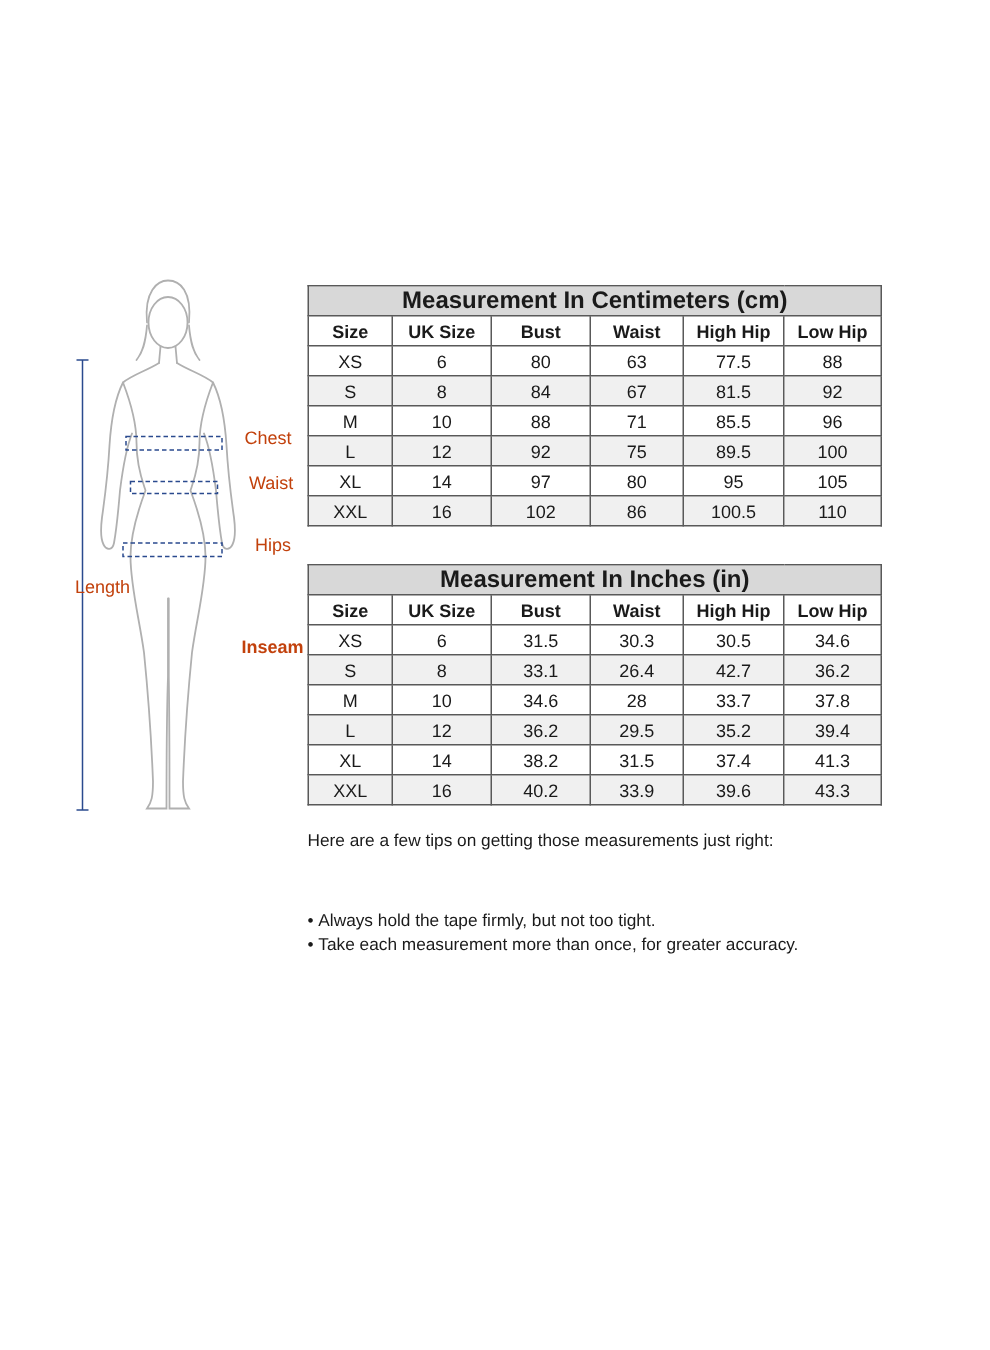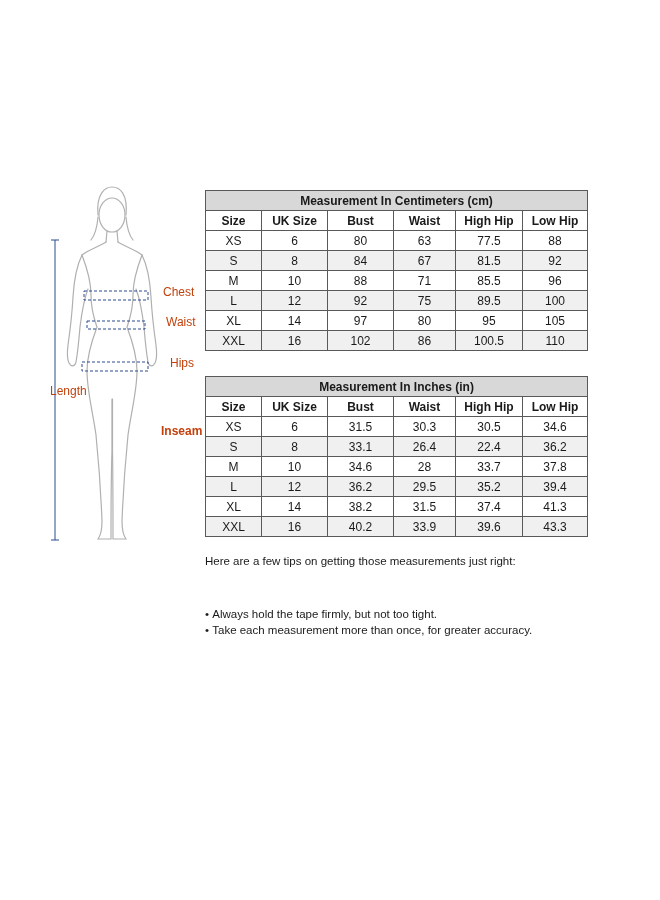--- a/index.html
+++ b/index.html
@@ -47,21 +47,21 @@
     text-align:center;
     vertical-align:middle;
     height:20px;
     padding:0 2px;
     overflow:hidden;
     white-space:nowrap;
   }
   .size-table .title-row th {
     background:#d8d8d8;
     font-weight:bold;
-    font-size:12px;
+    font-size:16px;
   }
   .size-table .header-row th {
     background:#ffffff;
     font-weight:bold;
   }
   .size-table tbody tr:nth-child(even) td { background:#f0f0f0; }
 
   #table-in { margin-top:25px; }
 
   
@@ -231,21 +231,21 @@
           <td>31.5</td>
           <td>30.3</td>
           <td>30.5</td>
           <td>34.6</td>
         </tr>
         <tr>
           <td>S</td>
           <td>8</td>
           <td>33.1</td>
           <td>26.4</td>
-          <td>22.4</td>
+          <td>42.7</td>
           <td>36.2</td>
         </tr>
         <tr>
           <td>M</td>
           <td>10</td>
           <td>34.6</td>
           <td>28</td>
           <td>33.7</td>
           <td>37.8</td>
         </tr>

